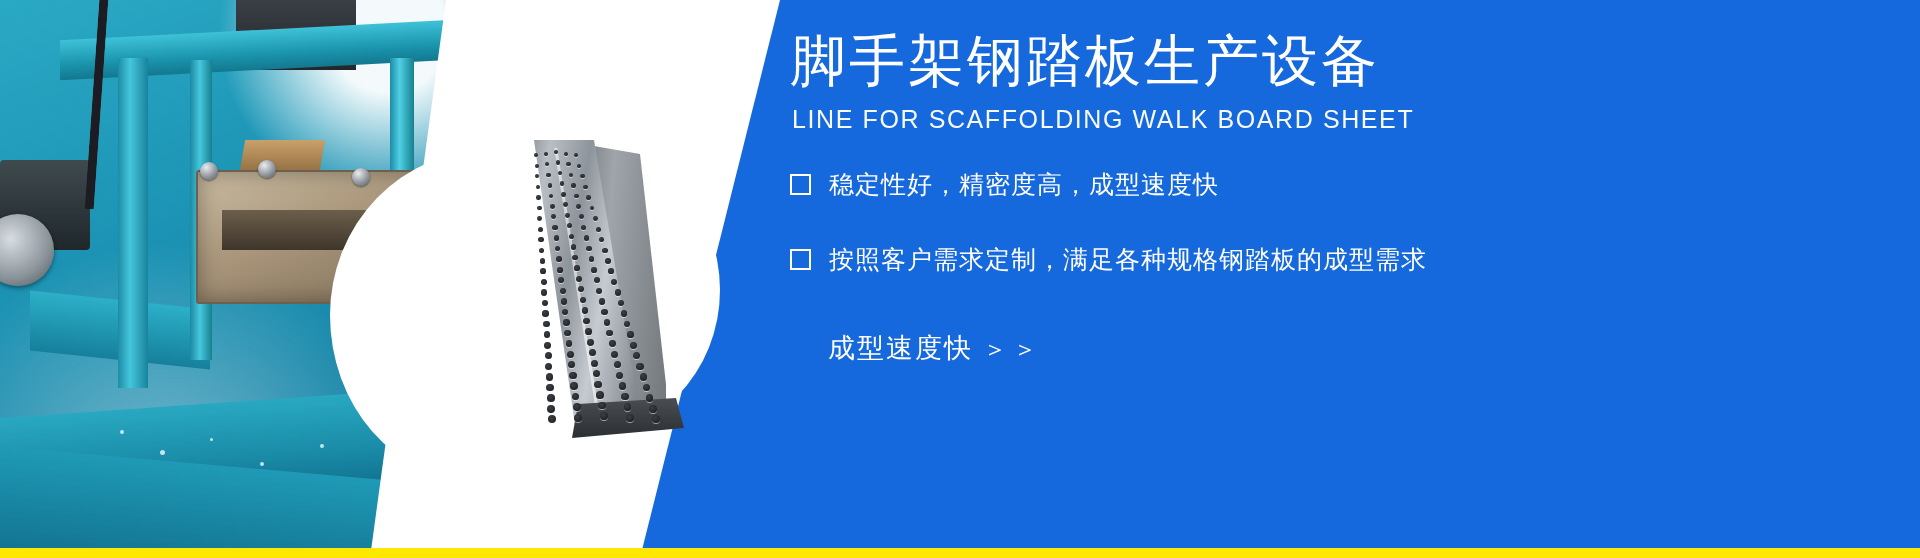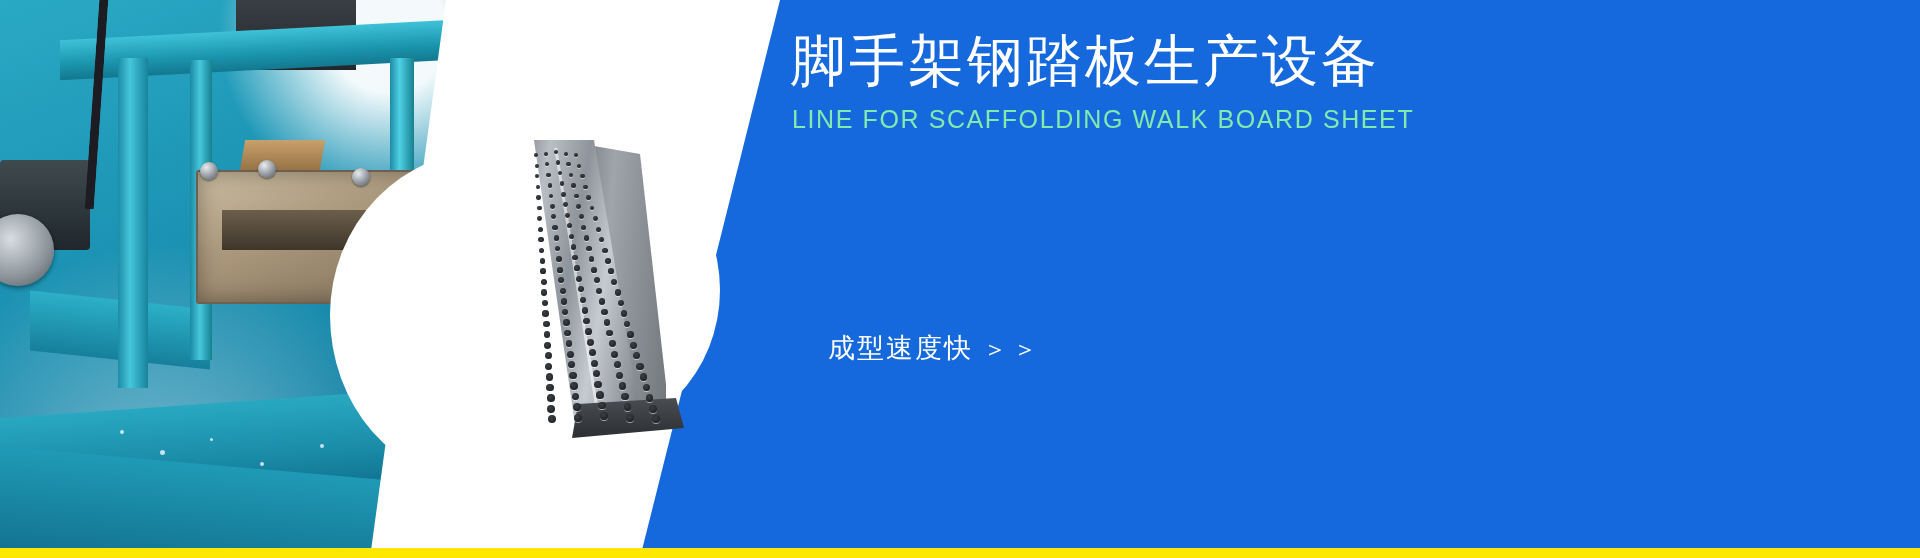--- a/index.html
+++ b/index.html
@@ -140,21 +140,21 @@
 
   
   .content{position:absolute;left:790px;top:0;width:1100px;height:558px;}
   .title{
     position:absolute;left:0;top:30px;
     color:#ffffff;font-size:56px;line-height:1.1;
     letter-spacing:3px;font-weight:400;white-space:nowrap;
   }
   .subtitle{
     position:absolute;left:2px;top:105px;
-    color:#86efac;font-size:25px;letter-spacing:1.6px;
+    color:#ffffff;font-size:25px;letter-spacing:1.6px;
     font-weight:400;white-space:nowrap;opacity:.97;text-align:center;
   }
   .bullets{position:absolute;left:0;top:168px;width:1000px;}
   .bullet{
     display:flex;align-items:center;gap:18px;
     color:#ffffff;font-size:25px;letter-spacing:1px;margin-bottom:42px;
     white-space:nowrap;
   }
   .bullet-box{
     display:inline-block;width:17px;height:17px;
@@ -353,20 +353,30 @@
         <div class="hole" style="left: 80px; top: 272px; width: 8px; height: 8px;"></div>
         <div class="hole" style="left: 106px; top: 273.6px; width: 8px; height: 8px;"></div>
         <div class="hole" style="left: 132px; top: 275.2px; width: 8px; height: 8px;"></div>
       </div>
   </div>
 
   <div class="content">
     <div class="title">脚手架钢踏板生产设备</div>
     <div class="subtitle">LINE FOR SCAFFOLDING WALK BOARD SHEET</div>
 
+    <div class="bullets">
+      <div class="bullet">
+        <span class="bullet-box"></span>
+        <span>稳定性好，精密度高，成型速度快</span>
+      </div>
+      <div class="bullet">
+        <span class="bullet-box"></span>
+        <span>按照客户需求定制，满足各种规格钢踏板的成型需求</span>
+      </div>
+    </div>
 
     <div class="cta">
       <span>成型速度快</span><span class="arrows">＞＞</span>
     </div>
   </div>
 
   <div class="yellow-bar"></div>
 </div>
 
 </body></html>

